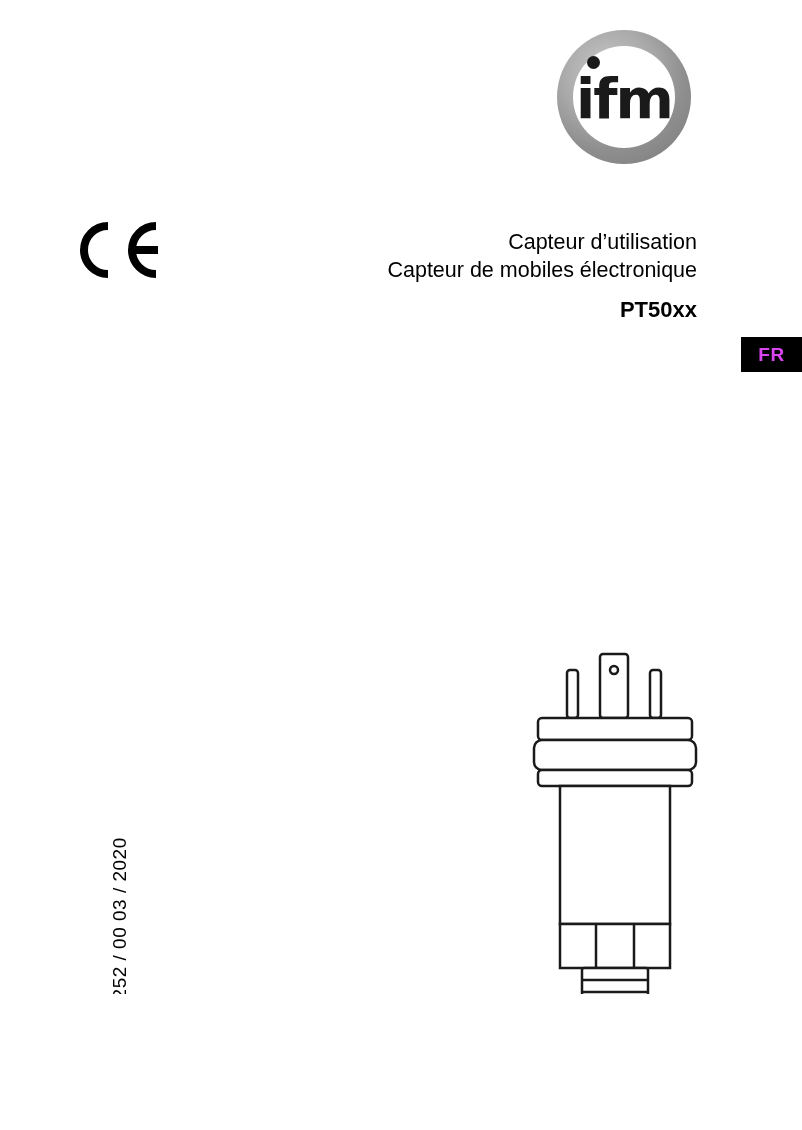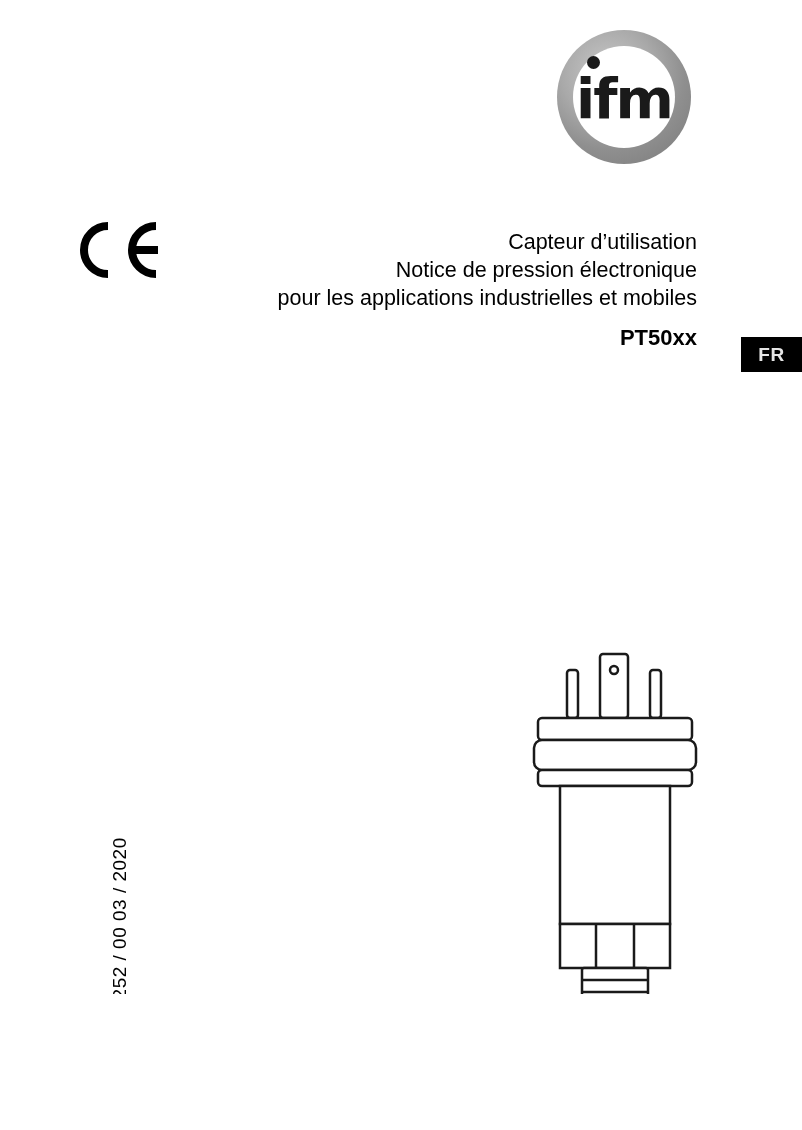--- a/index.html
+++ b/index.html
@@ -100,21 +100,21 @@
   }
 
   
   .lang-badge {
     position: absolute;
     left: 741px;
     top: 337px;
     width: 61px;
     height: 35px;
     background: #000000;
-    color: #e5e5e5;
+    color: #d946ef;
     font-weight: bold;
     font-size: 19px;
     display: flex;
     align-items: center;
     justify-content: center;
     letter-spacing: 0.5px;
   }
 
   
   .doc-number {
@@ -156,22 +156,21 @@
   <div class="ce-mark">
     <svg viewBox="0 0 90 56" width="90" height="56" aria-hidden="true">
       <path d="M36 4 A24 24 0 1 0 36 52" fill="none" stroke="#000" stroke-width="8"></path>
       <path d="M84 4 A24 24 0 1 0 84 52" fill="none" stroke="#000" stroke-width="8"></path>
       <rect x="62" y="24" width="24" height="8" fill="#000"></rect>
     </svg>
   </div>
 
   <div class="title-block">
     <div class="title-line">Capteur d’utilisation</div>
-    <div class="title-line">Notice de pression électronique</div>
-    <div class="title-line">pour les applications industrielles et mobiles</div>
+    <div class="title-line">Capteur de mobiles électronique</div>
     <div class="title-model">PT50xx</div>
   </div>
 
   <div class="lang-badge">FR</div>
 
   <div class="doc-number">80277252 / 00  03 / 2020</div>
 
   <div class="product-img">
     <svg viewBox="0 0 190 420" width="190" height="420" aria-hidden="true">
       <g fill="#ffffff" stroke="#1a1a1a" stroke-width="2.5">

